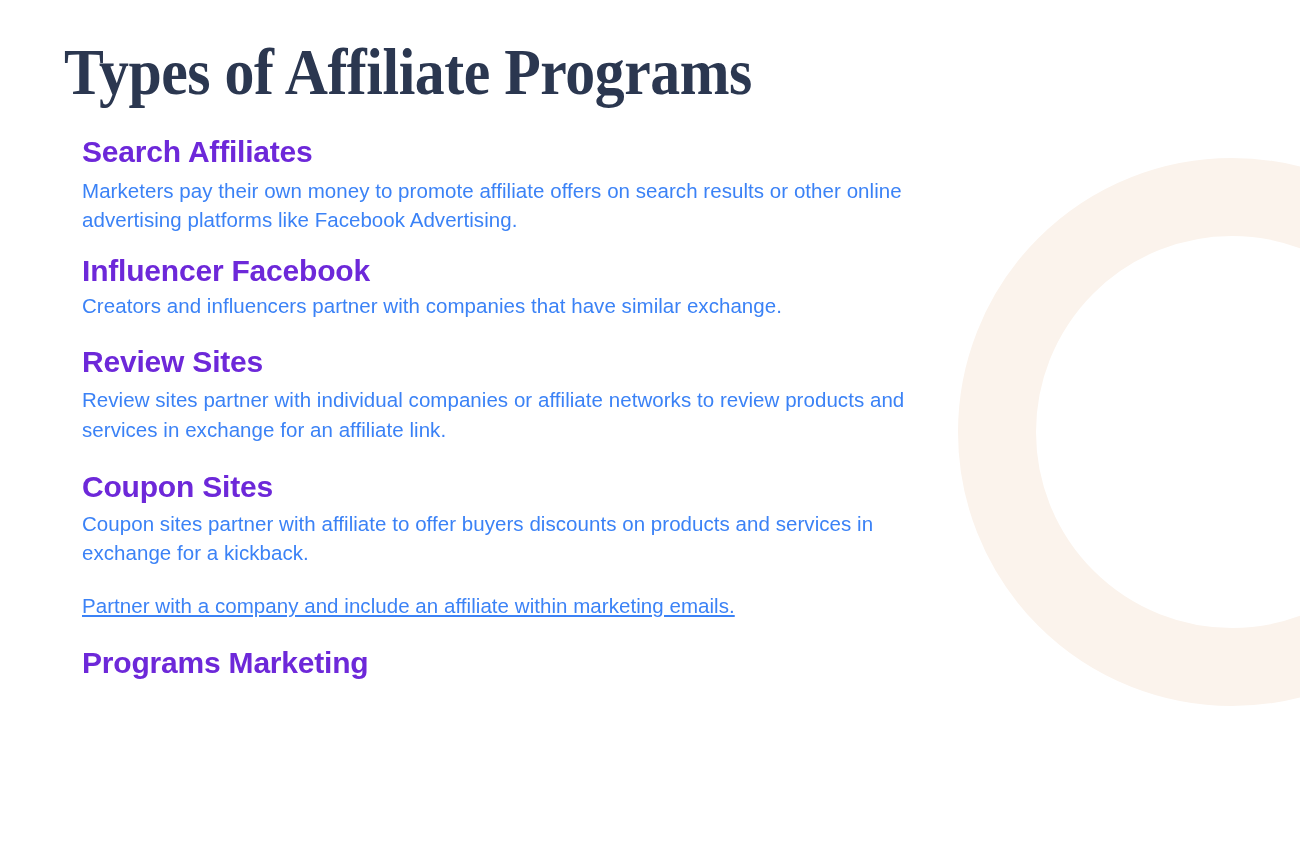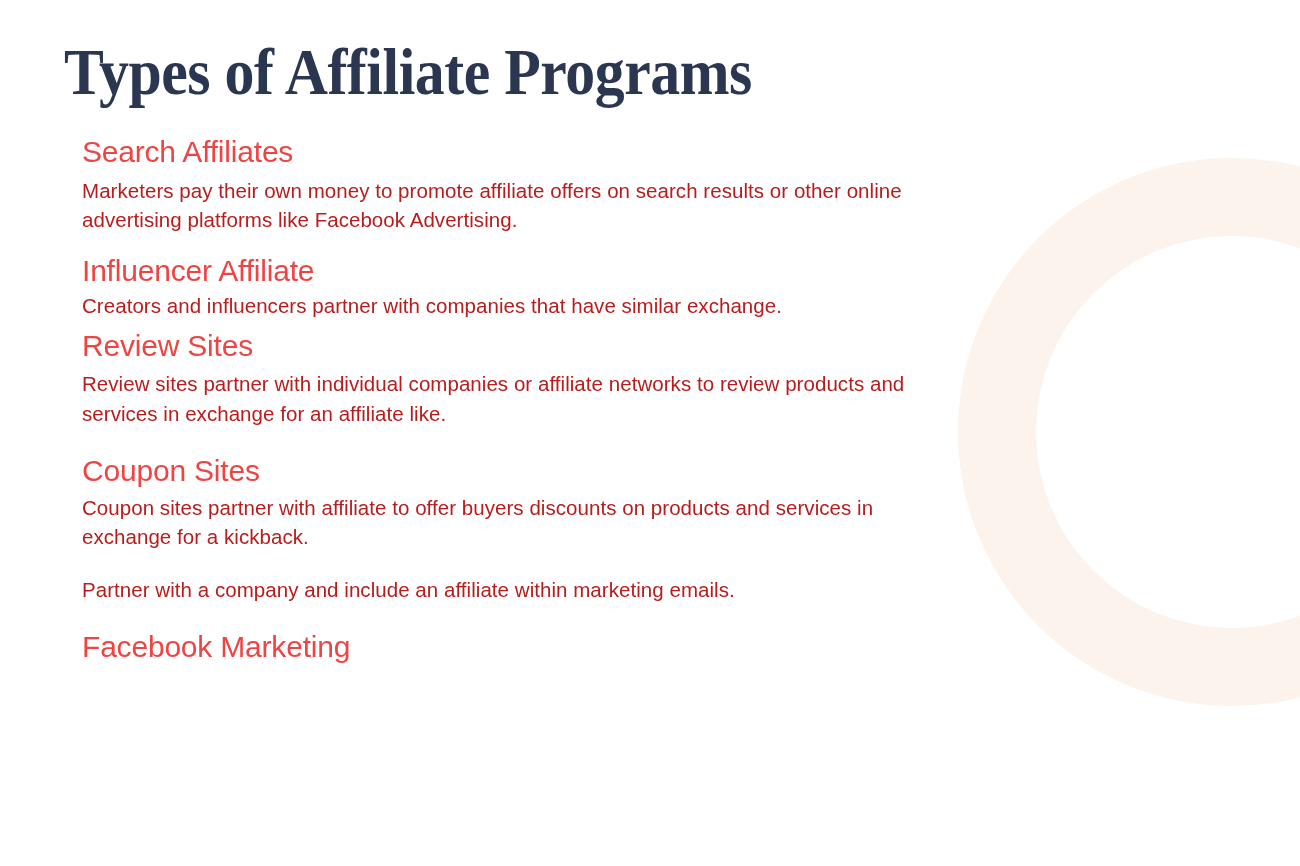--- a/index.html
+++ b/index.html
@@ -91,49 +91,49 @@
     width: 860px;
   }
 
   .section {
     margin: 0 0 0 0;
   }
 
   .section-heading {
     margin: 0;
     font-family: "Liberation Sans", sans-serif;
-    font-weight: 400;
+    font-weight: 700;
     font-size: 30px;
     line-height: 1.22;
     letter-spacing: -0.2px;
-    color: #ef4444;
+    color: #6d28d9;
   }
 
   .section-body {
     margin: 5px 0 0 0;
     font-family: "Liberation Sans", sans-serif;
     font-weight: 400;
     font-size: 20.5px;
     line-height: 1.44;
     letter-spacing: 0.05px;
-    color: #b91c1c;
+    color: #3b82f6;
     max-width: 840px;
   }
 
   
   .section.s0 { margin-top: 0px; }
   .section.s1 { margin-top: 18px; }
-  .section.s2 { margin-top: 7px; }
+  .section.s2 { margin-top: 23px; }
   .section.s3 { margin-top: 25px; }
   .section.s4 { margin-top: 23px; }
   .section.s5 { margin-top: 24px; }
 
   .section.s1 .section-body { margin-top: 2px; }
   .section.s3 .section-body { margin-top: 3px; }
-  .section.s4 .section-body { margin-top: 0; }
+  .section.s4 .section-body { margin-top: 0; text-decoration: underline; }
   .section.s5 .section-body { margin-top: 12px; }
 
   .page-number {
     position: absolute;
     left: 1222px;
     top: 805px;
     font-family: "Liberation Serif", "DejaVu Serif", serif;
     font-size: 13px;
     color: #44444a;
     z-index: 4;
@@ -157,40 +157,40 @@
     <h1 class="slide-title">Types of Affiliate Programs</h1>
 
     <div class="sections">
 
       <div class="section s0">
         <div class="section-heading">Search Affiliates</div>
         <p class="section-body">Marketers pay their own money to promote affiliate offers on search results or other online advertising platforms like Facebook Advertising.</p>
       </div>
 
       <div class="section s1">
-        <div class="section-heading">Influencer Affiliate</div>
+        <div class="section-heading">Influencer Facebook</div>
         <p class="section-body">Creators and influencers partner with companies that have similar exchange.</p>
       </div>
 
       <div class="section s2">
         <div class="section-heading">Review Sites</div>
-        <p class="section-body">Review sites partner with individual companies or affiliate networks to review products and services in exchange for an affiliate like.</p>
+        <p class="section-body">Review sites partner with individual companies or affiliate networks to review products and services in exchange for an affiliate link.</p>
       </div>
 
       <div class="section s3">
         <div class="section-heading">Coupon Sites</div>
         <p class="section-body">Coupon sites partner with affiliate to offer buyers discounts on products and services in exchange for a kickback.</p>
       </div>
 
       <div class="section s4">
         <p class="section-body">Partner with a company and include an affiliate within marketing emails.</p>
       </div>
 
       <div class="section s5">
-        <div class="section-heading">Facebook Marketing</div>
+        <div class="section-heading">Programs Marketing</div>
       </div>
 
     </div>
 
     <div class="page-number">1</div>
 
   </div>
 </div>
 
 </body></html>

